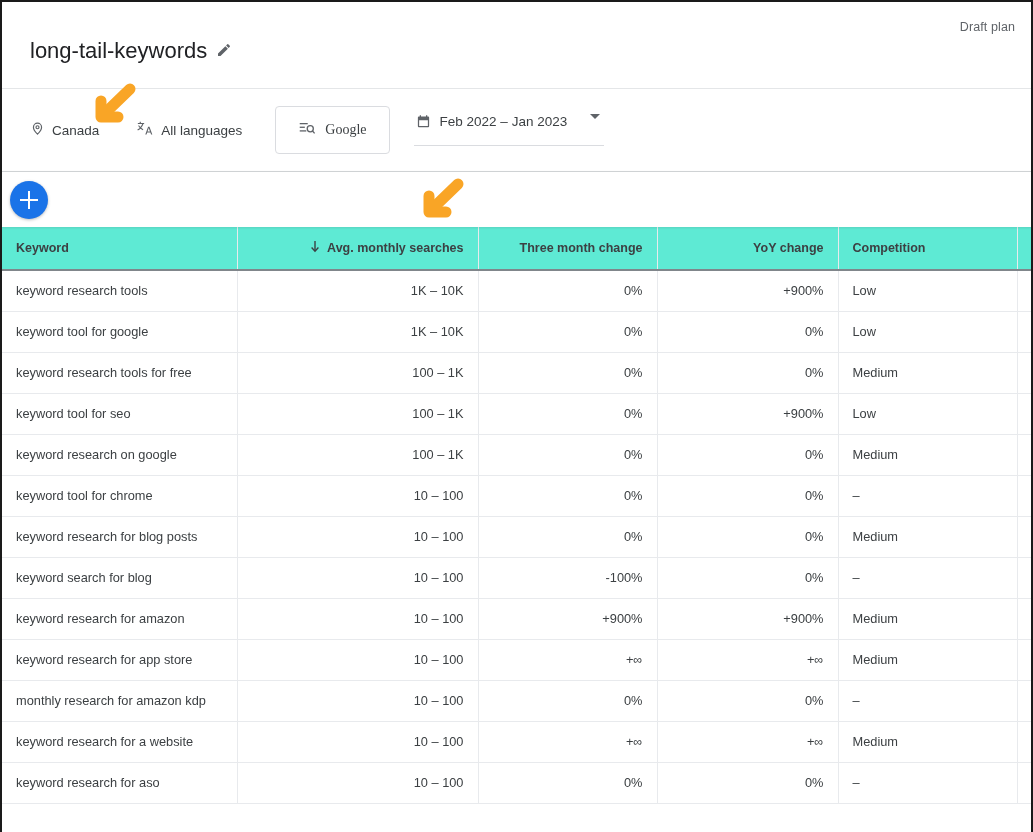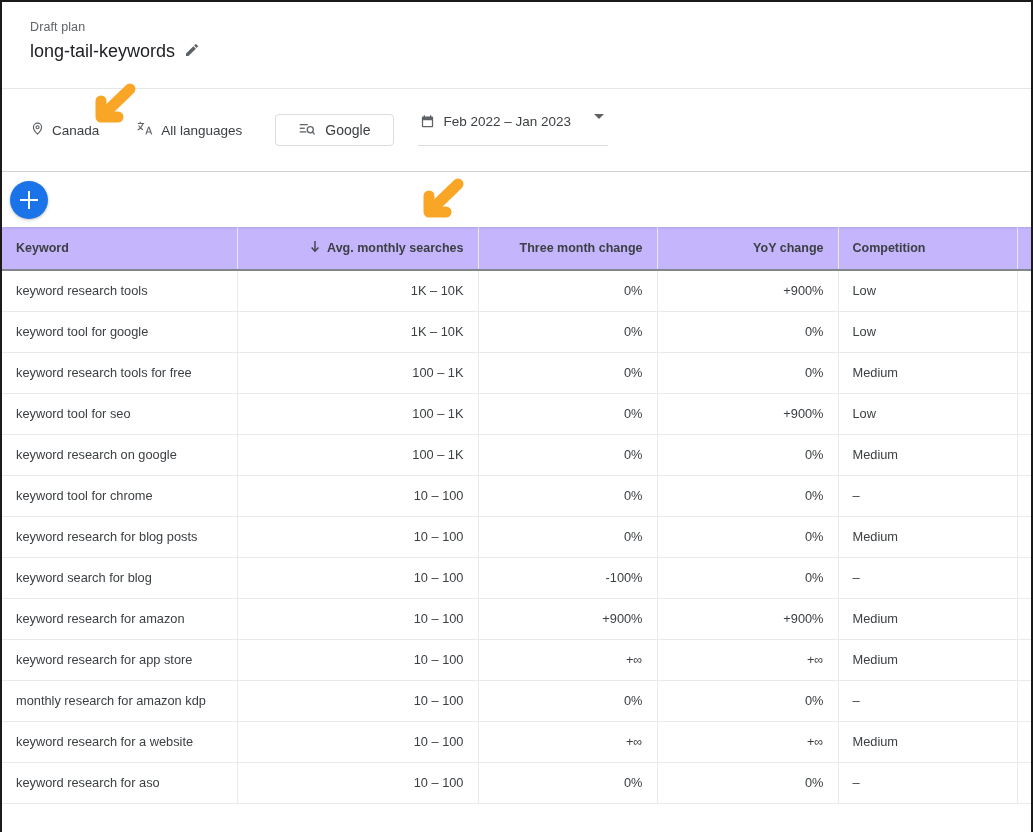--- a/index.html
+++ b/index.html
@@ -22,35 +22,36 @@
     border-top: 2px solid #1a1a1a;
     border-right: 2px solid #1a1a1a;
     background: #fff;
     overflow: hidden;
   }
 
   
   .plan-header {
     padding: 16px 16px 14px 28px;
     height: 86px;
+    text-align: right;
   }
   .draft-label {
     font-size: 12.5px;
     color: #5f6368;
     line-height: 18px;
     margin-bottom: 3px;
     letter-spacing: .1px;
   }
   .plan-name-row {
     display: flex;
     align-items: center;
     gap: 9px;
   }
   .plan-name {
-    font-size: 18px;
+    font-size: 22px;
     color: #202124;
     line-height: 24px;
     font-weight: 400;
   }
   .pencil-icon { display: block; }
 
   
   .settings-bar {
     border-top: 1px solid #e4e6e8;
     height: 83px;
@@ -71,27 +72,28 @@
   }
   .chip-plain.loc { margin-right: 38px; }
   .chip-plain.lang { margin-right: 33px; }
   .network-btn {
     display: flex;
     align-items: center;
     justify-content: center;
     gap: 9px;
     border: 1px solid #dadce0;
     border-radius: 4px;
-    height: 32px;
+    height: 48px;
     padding: 0 22px;
     font-size: 14px;
     color: #3c4043;
     background: #fff;
     cursor: pointer;
     margin-right: 24px;
+    font-family: Liberation Serif, serif;
   }
   .date-select {
     display: flex;
     align-items: flex-start;
     gap: 9px;
     border-bottom: 1px solid #dadce0;
     height: 32px;
     padding: 0 4px 0 2px;
     min-width: 168px;
     cursor: pointer;
@@ -150,21 +152,21 @@
   .kw-table col.c-end  { width: 14px; }
 
   .kw-table thead th {
     height: 43px;
     font-size: 12.5px;
     font-weight: 700;
     color: #3c4043;
     border-right: 1px solid #e8eaed;
     border-bottom: 2px solid #80868b;
     padding: 0 14px;
-    background: #c4b5fd;
+    background: #5eead4;
     white-space: nowrap;
     vertical-align: middle;
   }
   .kw-table thead th.align-left  { text-align: left; }
   .kw-table thead th.align-right { text-align: right; }
   .kw-table thead th.last { border-right: none; }
   .sort-wrap { display: inline-flex; align-items: center; gap: 6px; }
 
   .kw-table tbody td {
     height: 41px;

